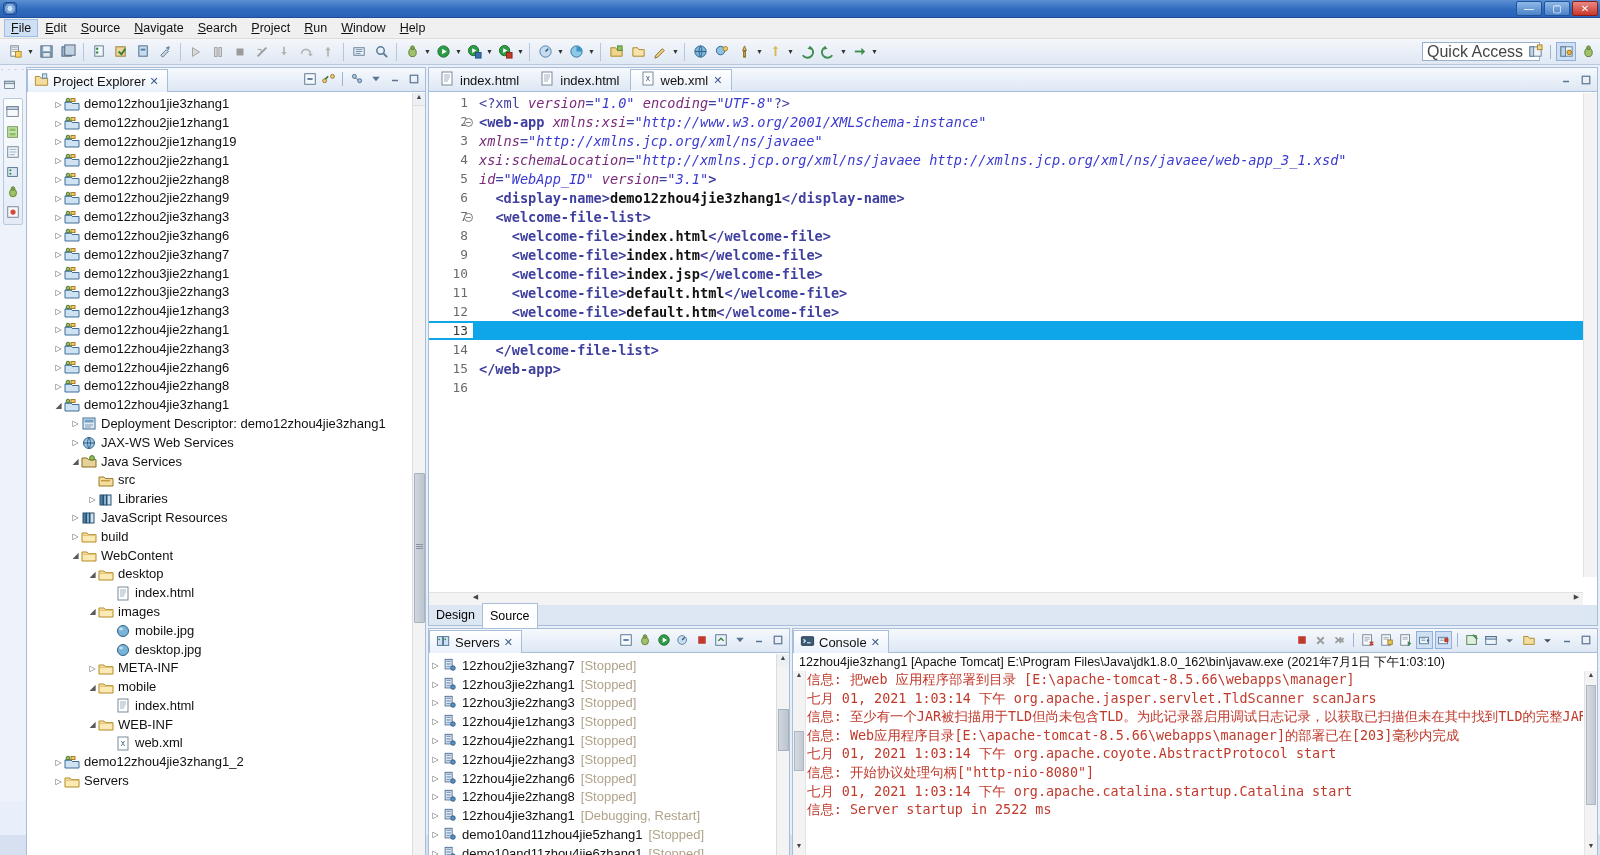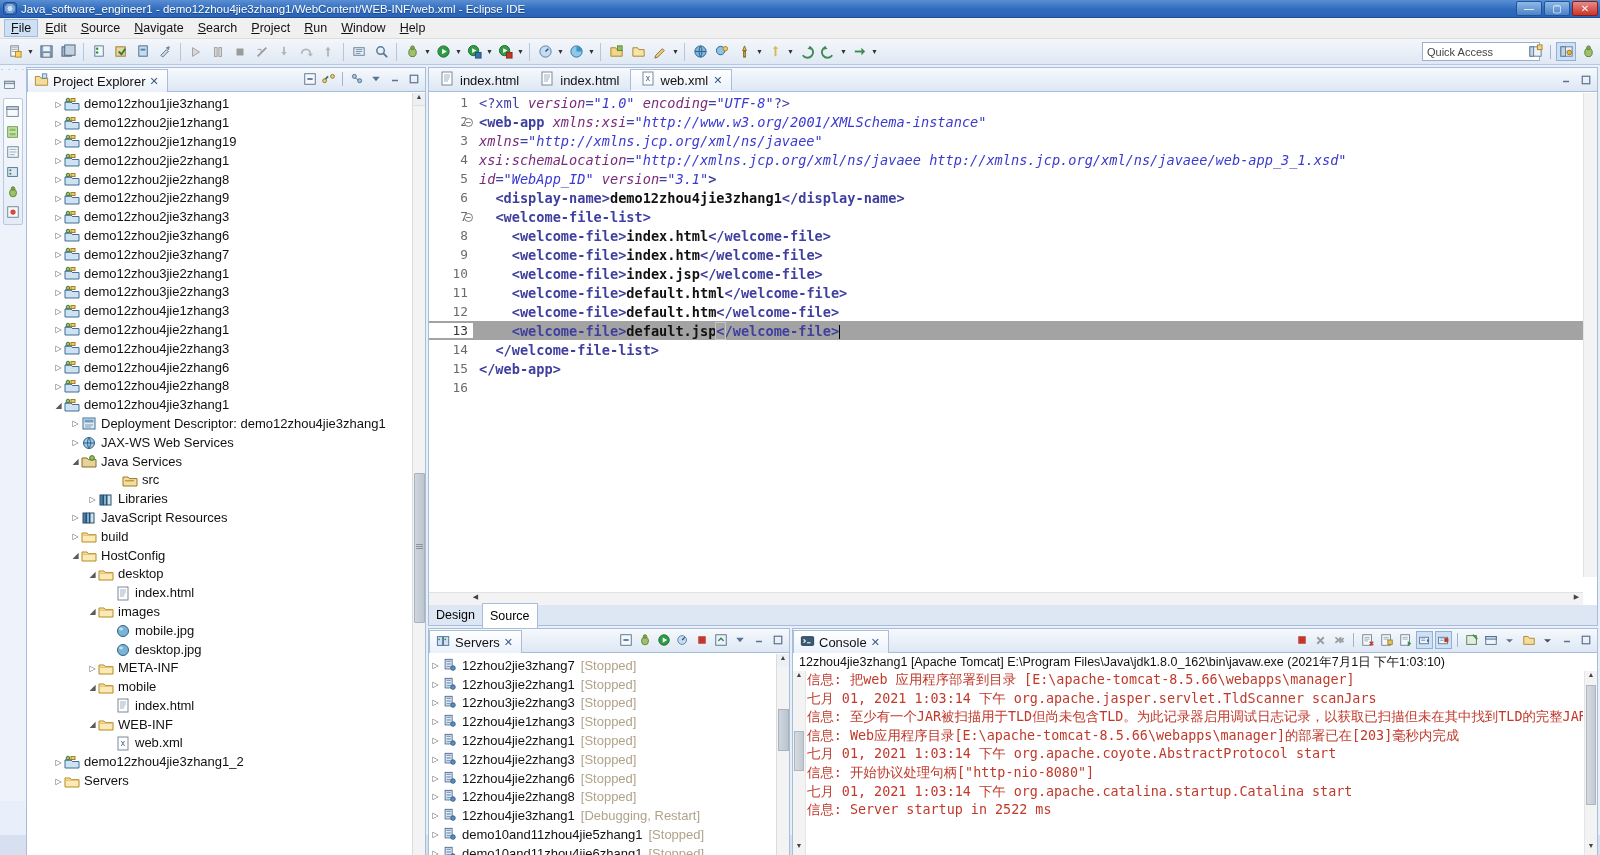--- a/index.html
+++ b/index.html
@@ -71,21 +71,21 @@
     width: 20px; height: 20px; margin: 0 1px;
     display: inline-flex; align-items: center; justify-content: center;
     border-radius: 2px;
   }
   .tb-arrow { width: 9px; font-size: 7px; color: #333; display:inline-flex; align-items:center; justify-content:center;}
   .tb-sep { width: 1px; height: 18px; background: #b7c6d8; margin: 0 4px; }
   #quickaccess {
     position: absolute; right: 60px; top: 3px;
     width: 118px; height: 19px;
     background: #fff; border: 1px solid #9ab0cc;
-    font-size: 11px; color: #444;
+    font-size: 16px; color: #444;
     padding: 1px 4px; line-height: 16px;
   }
   #persp {
     position: absolute; right: 2px; top: 3px;
     display: flex; align-items: center; gap: 2px;
   }
   #persp .pbtn { width: 20px; height: 19px; display:inline-flex;align-items:center;justify-content:center; }
   #persp .pbtn.sel { background:#cfe0f5; border:1px solid #8fb0d8; }
 
   
@@ -153,21 +153,21 @@
   .ed-tab { display:flex; align-items:center; gap:5px; height:22px; padding:0 9px; font-size:13px; color:#111; border:1px solid transparent;}
   .ed-tab.sel { background: linear-gradient(180deg,#ffffff,#eaf1fb); border:1px solid #a8bdd8; border-bottom:1px solid #fff; }
   .ed-tools { position:absolute; right:3px; top:3px; display:flex; gap:3px;}
 
   #code {
     position:absolute; top:25px; left:0; right:14px; bottom:34px;
     overflow:hidden; background:#fff;
     font-family: "DejaVu Sans Mono", monospace; font-size: 13.6px;
   }
   .cline { height: 19px; display:flex; align-items:center; white-space:pre; }
-  .cline.hl { background:#a3a3a3; }
+  .cline.hl { background:#0ea5e9; }
   .gutter {
     width: 44px; text-align:right; padding-right:5px; flex:none;
     color:#6b6b6b; font-size:12.8px; background:#fff; position:relative;
   }
   .cline.hl .gutter { color:#333; }
   .fold { position:absolute; left:35px; top:4px; width:9px; height:9px; border:1px solid #7a7a7a; background:#fff; border-radius:50%; font-size:8px; line-height:7px; text-align:center; color:#333;}
   .code-text { flex:1; padding-left: 6px; }
   .k-tag { color:#3f3f9f; font-weight:bold; }
   .k-attr { color:#7a2a7a; font-style: italic; }
   .k-val { color:#3a3ad0; font-style: italic; }
@@ -206,21 +206,20 @@
   #con-lsb .th{position:absolute;top:60px;left:1px;width:10px;height:40px;background:linear-gradient(90deg,#d6dbe2,#c2c9d2);border:1px solid #aeb6c0;}
   #con-rsb { position:absolute; right:0; top:42px; width:13px; bottom:22px; background:#f3f3f3;border-left:1px solid #e5e5e5;}
   #con-rsb .au,#con-rsb .ad{height:13px;text-align:center;font-size:7px;color:#444;}
   #con-rsb .th{position:absolute;top:14px;left:1px;width:10px;height:120px;background:linear-gradient(90deg,#d6dbe2,#c2c9d2);border:1px solid #aeb6c0;}
 </style>
 </head>
 <body>
 
 <div id="titlebar">
   <div class="tb-icon"></div>
-  <div class="tb-title">Java_software_engineer1 - demo12zhou4jie3zhang1/WebContent/WEB-INF/web.xml - Eclipse IDE</div>
   <div class="winbtns">
     <div class="winbtn">—</div>
     <div class="winbtn">▢</div>
     <div class="winbtn close">✕</div>
   </div>
 </div>
 
 <div id="menubar">
     <div class="menu-item active"><u>F</u>ile</div>
     <div class="menu-item"><u>E</u>dit</div>
@@ -765,21 +764,21 @@
           <span class="tlabel">JAX-WS Web Services</span>
         </div>
         <div class="trow" style="padding-left: 43px;">
           <span class="exp">◢</span>
           <span class="ticon"><svg width="16" height="15" viewBox="0 0 16 15">
               <path d="M1 4h5l1.3 1.6H15V13H1z" fill="#e6d39a" stroke="#8a6c1c"></path>
               <circle cx="11" cy="4" r="2.4" fill="#8fbf5e" stroke="#4f7a2c"></circle>
             </svg></span>
           <span class="tlabel">Java Services</span>
         </div>
-        <div class="trow" style="padding-left: 84px;">
+        <div class="trow" style="padding-left: 60px;">
           <span class="exp"></span>
           <span class="ticon"><svg width="16" height="15" viewBox="0 0 16 15">
               <path d="M1 4h5l1.3 1.6H15V13H1z" fill="#f3dda0" stroke="#9b7a1e"></path>
               <rect x="3" y="7" width="9" height="1.4" fill="#bf9c3c"></rect>
             </svg></span>
           <span class="tlabel">src</span>
         </div>
         <div class="trow" style="padding-left: 60px;">
           <span class="exp">▷</span>
           <span class="ticon"><svg width="16" height="15" viewBox="0 0 16 15">
@@ -805,21 +804,21 @@
               <path d="M1 6.2h14" stroke="#d9b661"></path>
             </svg></span>
           <span class="tlabel">build</span>
         </div>
         <div class="trow" style="padding-left: 43px;">
           <span class="exp">◢</span>
           <span class="ticon"><svg width="16" height="15" viewBox="0 0 16 15">
               <path d="M1 4h5l1.3 1.6H15V13H1z" fill="#fbeab6" stroke="#b58a20"></path>
               <path d="M1 6.2h14" stroke="#d9b661"></path>
             </svg></span>
-          <span class="tlabel">HostConfig</span>
+          <span class="tlabel">WebContent</span>
         </div>
         <div class="trow" style="padding-left: 60px;">
           <span class="exp">◢</span>
           <span class="ticon"><svg width="16" height="15" viewBox="0 0 16 15">
               <path d="M1 4h5l1.3 1.6H15V13H1z" fill="#fbeab6" stroke="#b58a20"></path>
               <path d="M1 6.2h14" stroke="#d9b661"></path>
             </svg></span>
           <span class="tlabel">desktop</span>
         </div>
         <div class="trow" style="padding-left: 77px;">
@@ -965,21 +964,21 @@
         <div class="cline"><div class="gutter">3</div><div class="code-text"><span class="k-attr">xmlns</span><span class="k-punct">=</span><span class="k-val">"http://xmlns.jcp.org/xml/ns/javaee"</span></div></div>
         <div class="cline"><div class="gutter">4</div><div class="code-text"><span class="k-attr">xsi:schemaLocation</span><span class="k-punct">=</span><span class="k-val">"http://xmlns.jcp.org/xml/ns/javaee http://xmlns.jcp.org/xml/ns/javaee/web-app_3_1.xsd"</span></div></div>
         <div class="cline"><div class="gutter">5</div><div class="code-text"><span class="k-attr">id</span><span class="k-punct">=</span><span class="k-val">"WebApp_ID"</span><span class="k-punct"> </span><span class="k-attr">version</span><span class="k-punct">=</span><span class="k-val">"3.1"</span><span class="k-tag">&gt;</span></div></div>
         <div class="cline"><div class="gutter">6</div><div class="code-text">  <span class="k-tag">&lt;display-name&gt;</span><span class="k-txt">demo12zhou4jie3zhang1</span><span class="k-tag">&lt;/display-name&gt;</span></div></div>
         <div class="cline"><div class="gutter">7<span class="fold">–</span></div><div class="code-text">  <span class="k-tag">&lt;welcome-file-list&gt;</span></div></div>
         <div class="cline"><div class="gutter">8</div><div class="code-text">    <span class="k-tag">&lt;welcome-file&gt;</span><span class="k-txt">index.html</span><span class="k-tag">&lt;/welcome-file&gt;</span></div></div>
         <div class="cline"><div class="gutter">9</div><div class="code-text">    <span class="k-tag">&lt;welcome-file&gt;</span><span class="k-txt">index.htm</span><span class="k-tag">&lt;/welcome-file&gt;</span></div></div>
         <div class="cline"><div class="gutter">10</div><div class="code-text">    <span class="k-tag">&lt;welcome-file&gt;</span><span class="k-txt">index.jsp</span><span class="k-tag">&lt;/welcome-file&gt;</span></div></div>
         <div class="cline"><div class="gutter">11</div><div class="code-text">    <span class="k-tag">&lt;welcome-file&gt;</span><span class="k-txt">default.html</span><span class="k-tag">&lt;/welcome-file&gt;</span></div></div>
         <div class="cline"><div class="gutter">12</div><div class="code-text">    <span class="k-tag">&lt;welcome-file&gt;</span><span class="k-txt">default.htm</span><span class="k-tag">&lt;/welcome-file&gt;</span></div></div>
-        <div class="cline hl"><div class="gutter">13</div><div class="code-text">    <span class="k-tag">&lt;welcome-file&gt;</span><span class="k-txt">default.jsp</span><span class="k-tag mark">&lt;</span><span class="k-tag">/welcome-file&gt;</span><span class="caret"></span></div></div>
+        <div class="cline hl"><div class="gutter">13</div></div>
         <div class="cline"><div class="gutter">14</div><div class="code-text">  <span class="k-tag">&lt;/welcome-file-list&gt;</span></div></div>
         <div class="cline"><div class="gutter">15</div><div class="code-text"><span class="k-tag">&lt;/web-app&gt;</span></div></div>
         <div class="cline"><div class="gutter">16</div><div class="code-text"></div></div>
       </div>
     <div id="code-vsb"></div>
     <div id="code-hsb">
       <div class="a1">◀</div>
       <div class="a2">▶</div>
     </div>
     <div class="ds-tabs">

